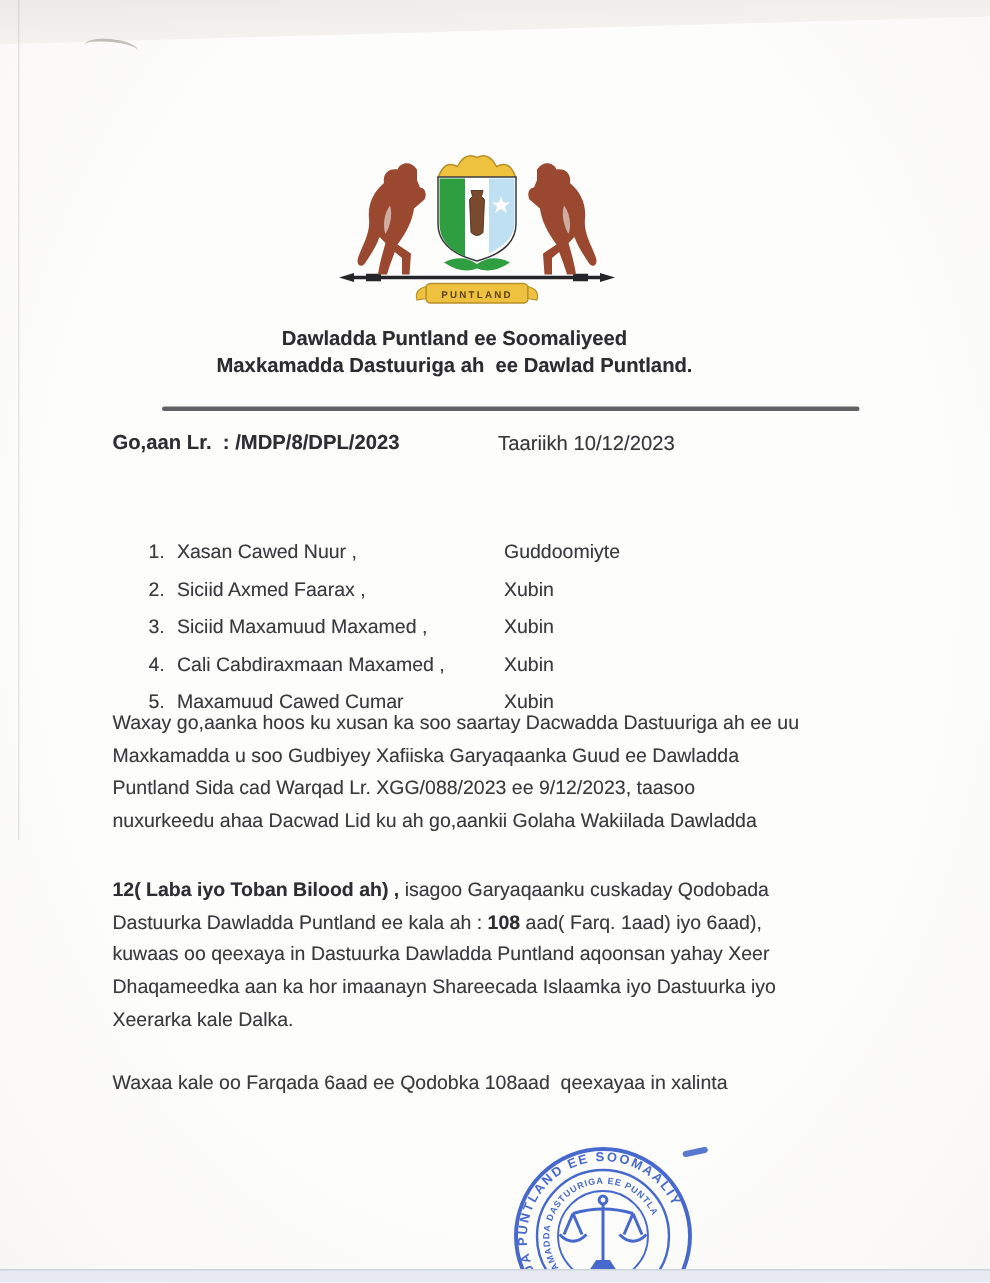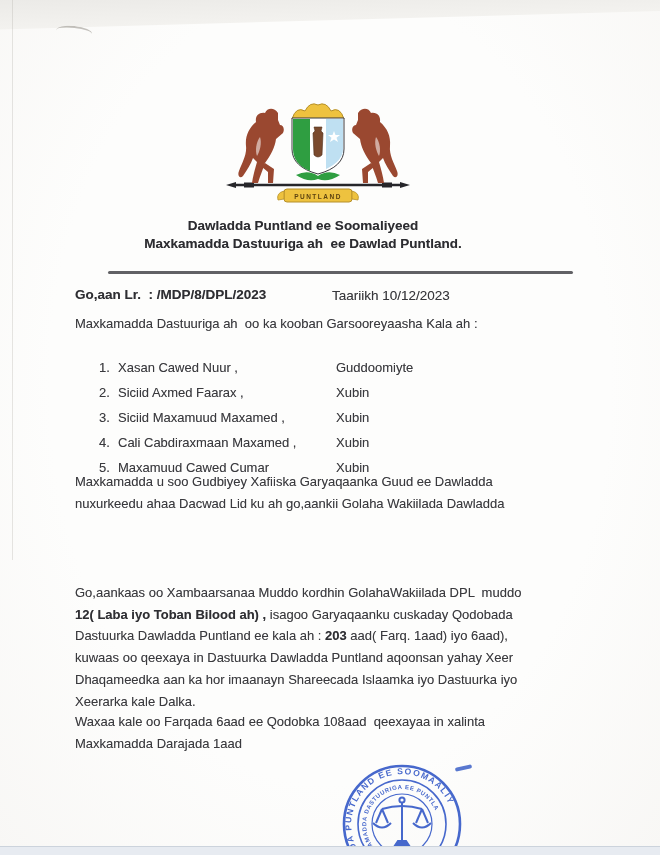--- a/index.html
+++ b/index.html
@@ -107,21 +107,20 @@
     <div class="t">Dawladda Puntland ee Soomaliyeed</div>
     <div class="t">Maxkamadda Dastuuriga ah  ee Dawlad Puntland.</div>
   </div>
   <div class="header-rule"></div>
 
   <div class="refline">
     <span class="ref t">Go,aan Lr.  : /MDP/8/DPL/2023</span>
     <span class="date t">Taariikh 10/12/2023</span>
   </div>
 
-  <div class="intro t">Maxkamadda Dastuuriga ah  oo ka kooban Garsooreyaasha Kala ah :</div>
 
   <div class="judges">
     <div class="judge-row">
       <span class="judge-num t">1.</span><span class="t">Xasan Cawed Nuur ,</span>
       <span class="judge-role t">Guddoomiyte</span>
     </div>
     <div class="judge-row">
       <span class="judge-num t">2.</span><span class="t">Siciid Axmed Faarax ,</span>
       <span class="judge-role t">Xubin</span>
     </div>
@@ -133,36 +132,36 @@
       <span class="judge-num t">4.</span><span class="t">Cali Cabdiraxmaan Maxamed ,</span>
       <span class="judge-role t">Xubin</span>
     </div>
     <div class="judge-row">
       <span class="judge-num t">5.</span><span class="t">Maxamuud Cawed Cumar</span>
       <span class="judge-role t">Xubin</span>
     </div>
   </div>
 
   <div class="para para1">
+    <div class="t">Waxay go,aanka hoos ku xusan ka soo saartay Dacwadda Dastuuriga ah ee uu</div>
     <div class="t">Maxkamadda u soo Gudbiyey Xafiiska Garyaqaanka Guud ee Dawladda</div>
+    <div class="t">Puntland Sida cad Warqad Lr. XGG/088/2023 ee 9/12/2023, taasoo</div>
     <div class="t">nuxurkeedu ahaa Dacwad Lid ku ah go,aankii Golaha Wakiilada Dawladda</div>
   </div>
 
   <div class="para para2">
-    <div class="t">Go,aankaas oo Xambaarsanaa Muddo kordhin GolahaWakiilada DPL  muddo</div>
     <div class="t"><span class="b">12( Laba iyo Toban Bilood ah) ,</span><span> isagoo Garyaqaanku cuskaday Qodobada</span></div>
-    <div class="t"><span>Dastuurka Dawladda Puntland ee kala ah : </span><span class="b">203</span><span> aad( Farq. 1aad) iyo 6aad),</span></div>
+    <div class="t"><span>Dastuurka Dawladda Puntland ee kala ah : </span><span class="b">108</span><span> aad( Farq. 1aad) iyo 6aad),</span></div>
     <div class="t">kuwaas oo qeexaya in Dastuurka Dawladda Puntland aqoonsan yahay Xeer</div>
     <div class="t">Dhaqameedka aan ka hor imaanayn Shareecada Islaamka iyo Dastuurka iyo</div>
     <div class="t">Xeerarka kale Dalka.</div>
   </div>
 
   <div class="para para3">
     <div class="t">Waxaa kale oo Farqada 6aad ee Qodobka 108aad  qeexayaa in xalinta</div>
-    <div class="t">Maxkamadda Darajada 1aad</div>
   </div>
 
   <div class="stamp">
     <svg width="134" height="134" viewBox="0 0 134 134">
       <g opacity="0.88">
         <circle cx="66" cy="62" r="58" fill="none" stroke="#2e54c6" stroke-width="2.6"></circle>
         <circle cx="66" cy="62" r="44" fill="none" stroke="#2e54c6" stroke-width="1.6"></circle>
         <circle cx="66" cy="62" r="30" fill="none" stroke="#2e54c6" stroke-width="1.2"></circle>
         <g transform="rotate(-12 66 62)">
           <path id="oring" d="M 24,92 A 51,51 0 1 1 108,92" fill="none"></path>

